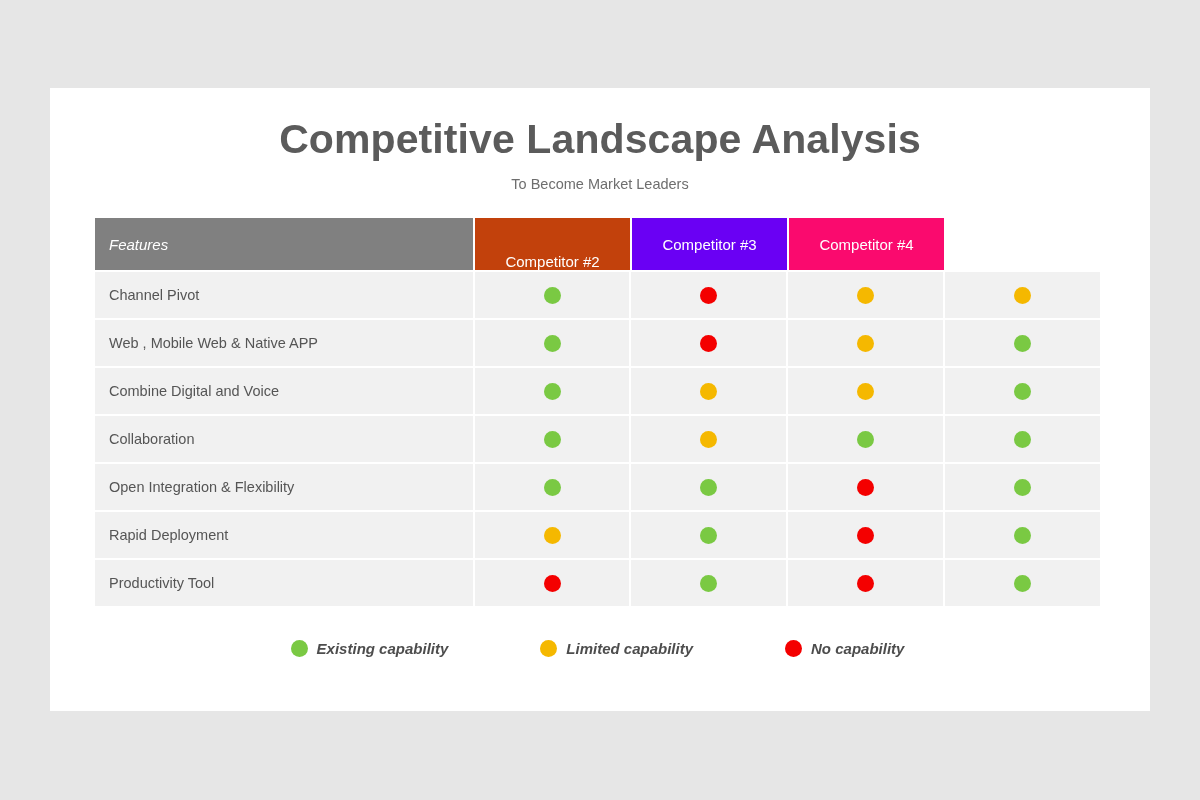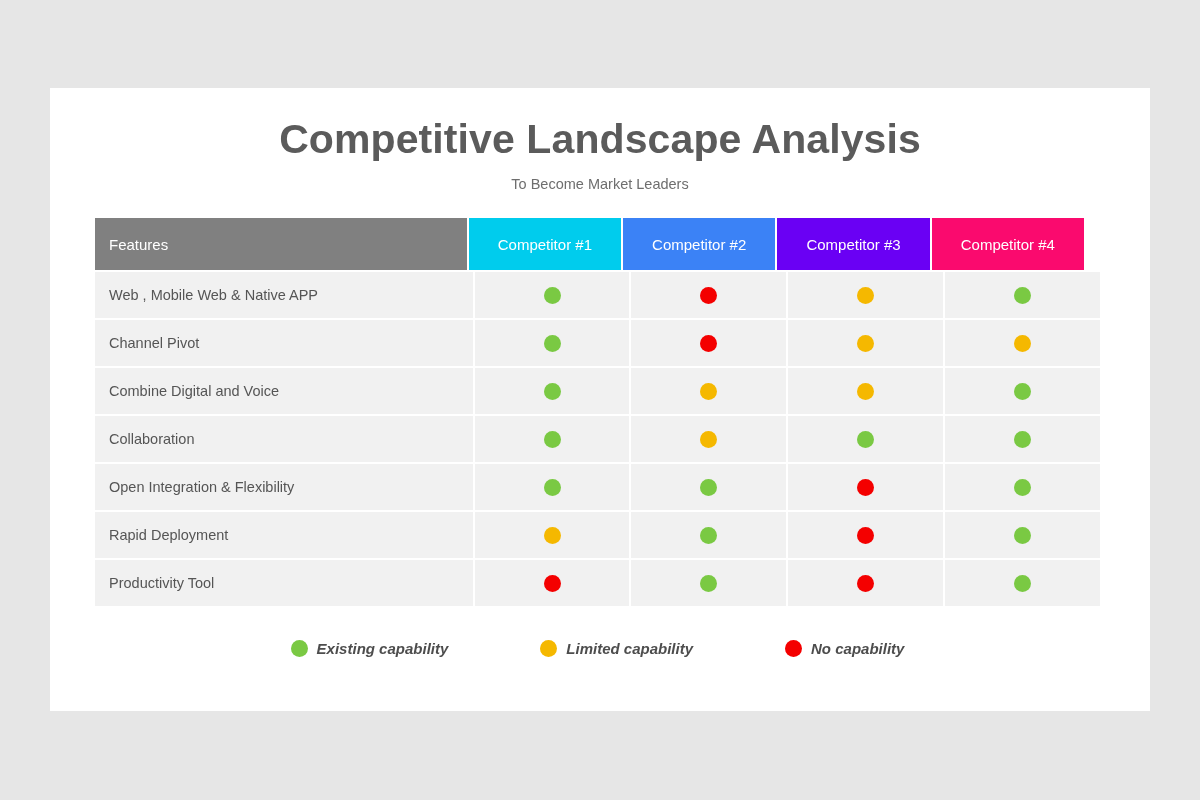--- a/index.html
+++ b/index.html
@@ -72,20 +72,21 @@
     color: #ffffff;
     height: 100%;
   }
 
   .head-features {
     width: 378px;
     background: #808080;
     padding-left: 14px;
     justify-content: flex-start;
     margin-right: 2px;
+    font-style: italic;
   }
 
   .head-comp {
     width: 155px;
     justify-content: center;
     margin-right: 2px;
   }
   .head-comp:last-child { margin-right: 16px; }
 
   .data-row {
@@ -161,63 +162,60 @@
 
   <div class="title">Competitive Landscape Analysis</div>
   <div class="subtitle">To Become Market Leaders</div>
 
   <div class="table">
 
     <div class="row head-row">
       <div class="head-cell head-features" style="background: rgb(128, 128, 128);">
         <span>Features</span>
       </div>
-      <div class="head-cell head-comp" style="background: rgb(0, 204, 237);">
-        <span>Competitor #1</span>
-      </div>
-      <div class="head-cell head-comp" style="background: #3b82f6;">
+      <div class="head-cell head-comp" style="background: #c2410c; align-items: flex-end;">
         <span>Competitor #2</span>
       </div>
       <div class="head-cell head-comp" style="background: rgb(106, 0, 244);">
         <span>Competitor #3</span>
       </div>
       <div class="head-cell head-comp" style="background: rgb(250, 10, 110);">
         <span>Competitor #4</span>
       </div>
     </div>
 
     <div id="table-body">
         <div class="row data-row">
+          <div class="feat-cell">Channel Pivot</div>
+          <div class="mark-cell">
+            <span class="dot" style="background: rgb(122, 201, 67);"></span>
+          </div>
+          <div class="mark-cell">
+            <span class="dot" style="background: rgb(244, 0, 0);"></span>
+          </div>
+          <div class="mark-cell">
+            <span class="dot" style="background: rgb(245, 184, 0);"></span>
+          </div>
+          <div class="mark-cell">
+            <span class="dot" style="background: rgb(245, 184, 0);"></span>
+          </div>
+        </div>
+        <div class="row data-row">
           <div class="feat-cell">Web , Mobile Web &amp; Native APP</div>
           <div class="mark-cell">
             <span class="dot" style="background: rgb(122, 201, 67);"></span>
           </div>
           <div class="mark-cell">
             <span class="dot" style="background: rgb(244, 0, 0);"></span>
           </div>
           <div class="mark-cell">
             <span class="dot" style="background: rgb(245, 184, 0);"></span>
           </div>
           <div class="mark-cell">
             <span class="dot" style="background: rgb(122, 201, 67);"></span>
-          </div>
-        </div>
-        <div class="row data-row">
-          <div class="feat-cell">Channel Pivot</div>
-          <div class="mark-cell">
-            <span class="dot" style="background: rgb(122, 201, 67);"></span>
-          </div>
-          <div class="mark-cell">
-            <span class="dot" style="background: rgb(244, 0, 0);"></span>
-          </div>
-          <div class="mark-cell">
-            <span class="dot" style="background: rgb(245, 184, 0);"></span>
-          </div>
-          <div class="mark-cell">
-            <span class="dot" style="background: rgb(245, 184, 0);"></span>
           </div>
         </div>
         <div class="row data-row">
           <div class="feat-cell">Combine Digital and Voice</div>
           <div class="mark-cell">
             <span class="dot" style="background: rgb(122, 201, 67);"></span>
           </div>
           <div class="mark-cell">
             <span class="dot" style="background: rgb(245, 184, 0);"></span>
           </div>

